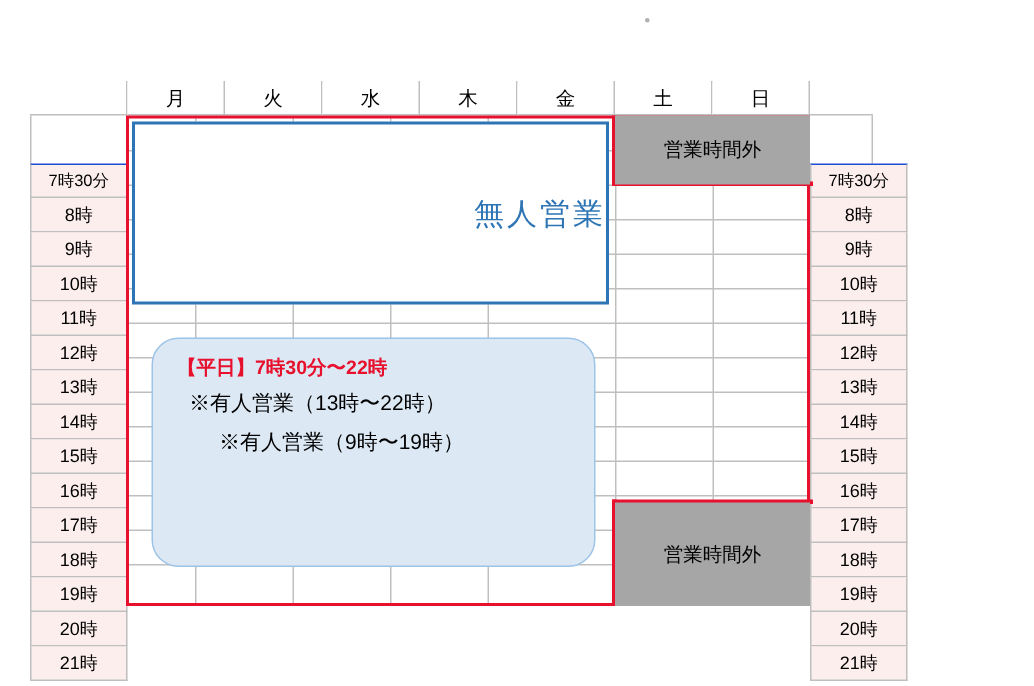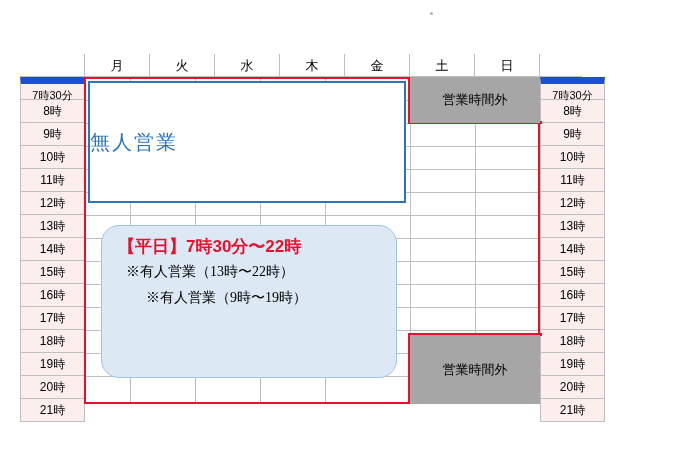--- a/index.html
+++ b/index.html
@@ -85,22 +85,23 @@
     line-height: 23px;
     text-align: center;
     font-size: 12px;
     color: #000;
     background: #fdeeee;
     border: 1px solid #bfbfbf;
     border-top: none;
     box-sizing: border-box;
   }
   .time-cell.first {
-    border-top: 7px solid #1d4ed8;
+    border-top: 1px solid #1d4ed8;
     font-size: 11px;
+    margin-top: 32px;
   }
 
   
   .vline {
     position: absolute;
     top: 77px;
     width: 0;
     height: 327px;
     border-left: 1px solid #bfbfbf;
   }
@@ -181,21 +182,21 @@
     position: absolute;
     left: 88px;
     top: 81px;
     width: 318px;
     height: 122px;
     border: 2px solid #2e75b6;
     background: #ffffff;
     box-sizing: border-box;
     display: flex;
     align-items: center;
-    justify-content: flex-start;
+    justify-content: flex-end;
   }
   #blue-box .label {
     font-size: 20px;
     color: #2e75b6;
     letter-spacing: 2px;
   }
 
   
   #info-panel {
     position: absolute;
@@ -212,29 +213,28 @@
   .info-line {
     font-size: 14px;
     line-height: 1.0;
     margin: 0 0 4px 0;
     white-space: nowrap;
   }
   .info-line.red {
     color: #e8112d;
     font-weight: bold;
     padding-left: 16px;
-    font-size: 17px;
+    font-size: 13px;
     margin-bottom: 10px;
   }
   .info-line.black {
     color: #000000;
     padding-left: 24px;
     font-size: 14px;
     margin-bottom: 12px;
-    font-family: Liberation Serif, serif;
   }
   .info-line.black.indent2 {
     padding-left: 44px;
   }
 </style>
 </head>
 <body>
 
 <div id="canvas">
 

